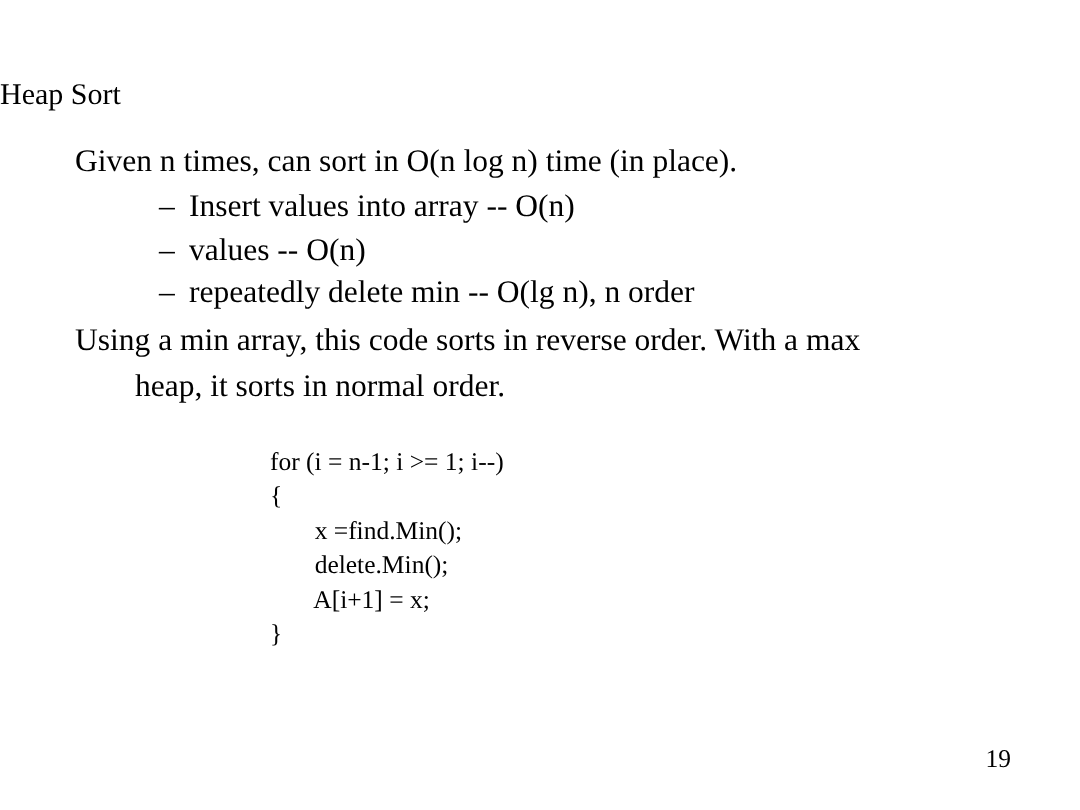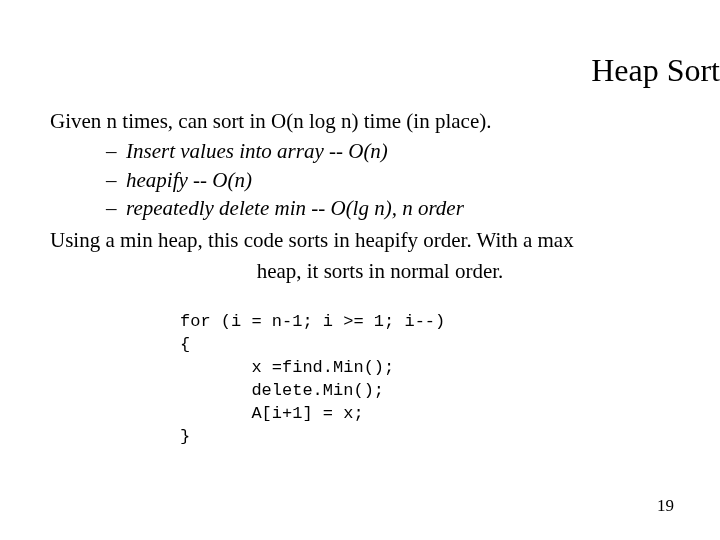--- a/index.html
+++ b/index.html
@@ -12,56 +12,54 @@
     color: #000000;
     position: relative;
   }
   .slide {
     width: 720px;
     height: 540px;
     position: relative;
     box-sizing: border-box;
   }
   .title {
-    text-align: right;
-    font-size: 32px;
+    text-align: left;
+    font-size: 20px;
     padding-top: 52px;
     font-weight: normal;
   }
   .body {
     padding: 18px 50px 0 50px;
     font-size: 21px;
     line-height: 1.35;
   }
   .para {
     margin: 0 0 2px 0;
   }
   .indent-cont {
     padding-left: 40px;
-    text-align: center;
   }
   .bullet-list {
     list-style: none;
     margin: 0 0 4px 0;
     padding-left: 56px;
-    font-style: italic;
   }
   .bullet-list li {
     position: relative;
     padding-left: 20px;
     margin: 0;
   }
   .bullet-list li::before {
     content: "–";
     position: absolute;
     left: 0;
     top: 0;
   }
   .code {
-    font-family: Liberation Mono, monospace;
+    font-family: Liberation Serif, serif;
     font-size: 17px;
     white-space: pre;
     margin: 26px 0 0 130px;
     line-height: 1.35;
   }
   .pagenum {
     position: absolute;
     right: 46px;
     bottom: 24px;
     font-size: 17px;
@@ -73,25 +71,25 @@
 <div class="slide">
 
   <div class="title">Heap Sort</div>
 
   <div class="body">
 
     <p class="para">Given n times, can sort in O(n log n) time (in place).</p>
 
     <ul class="bullet-list">
       <li>Insert values into array  -- O(n)</li>
-      <li>heapify -- O(n)</li>
+      <li>values -- O(n)</li>
       <li>repeatedly delete min -- O(lg n), n order</li>
     </ul>
 
-    <p class="para">Using a min heap, this code sorts in heapify order. With a max</p>
+    <p class="para">Using a min array, this code sorts in reverse order. With a max</p>
     <p class="para indent-cont">heap, it sorts in normal order.</p>
 
     <div class="code">for (i = n-1; i &gt;= 1; i--)
 {
        x =find.Min();
        delete.Min();
        A[i+1] = x;
 }</div>
 
   </div>

